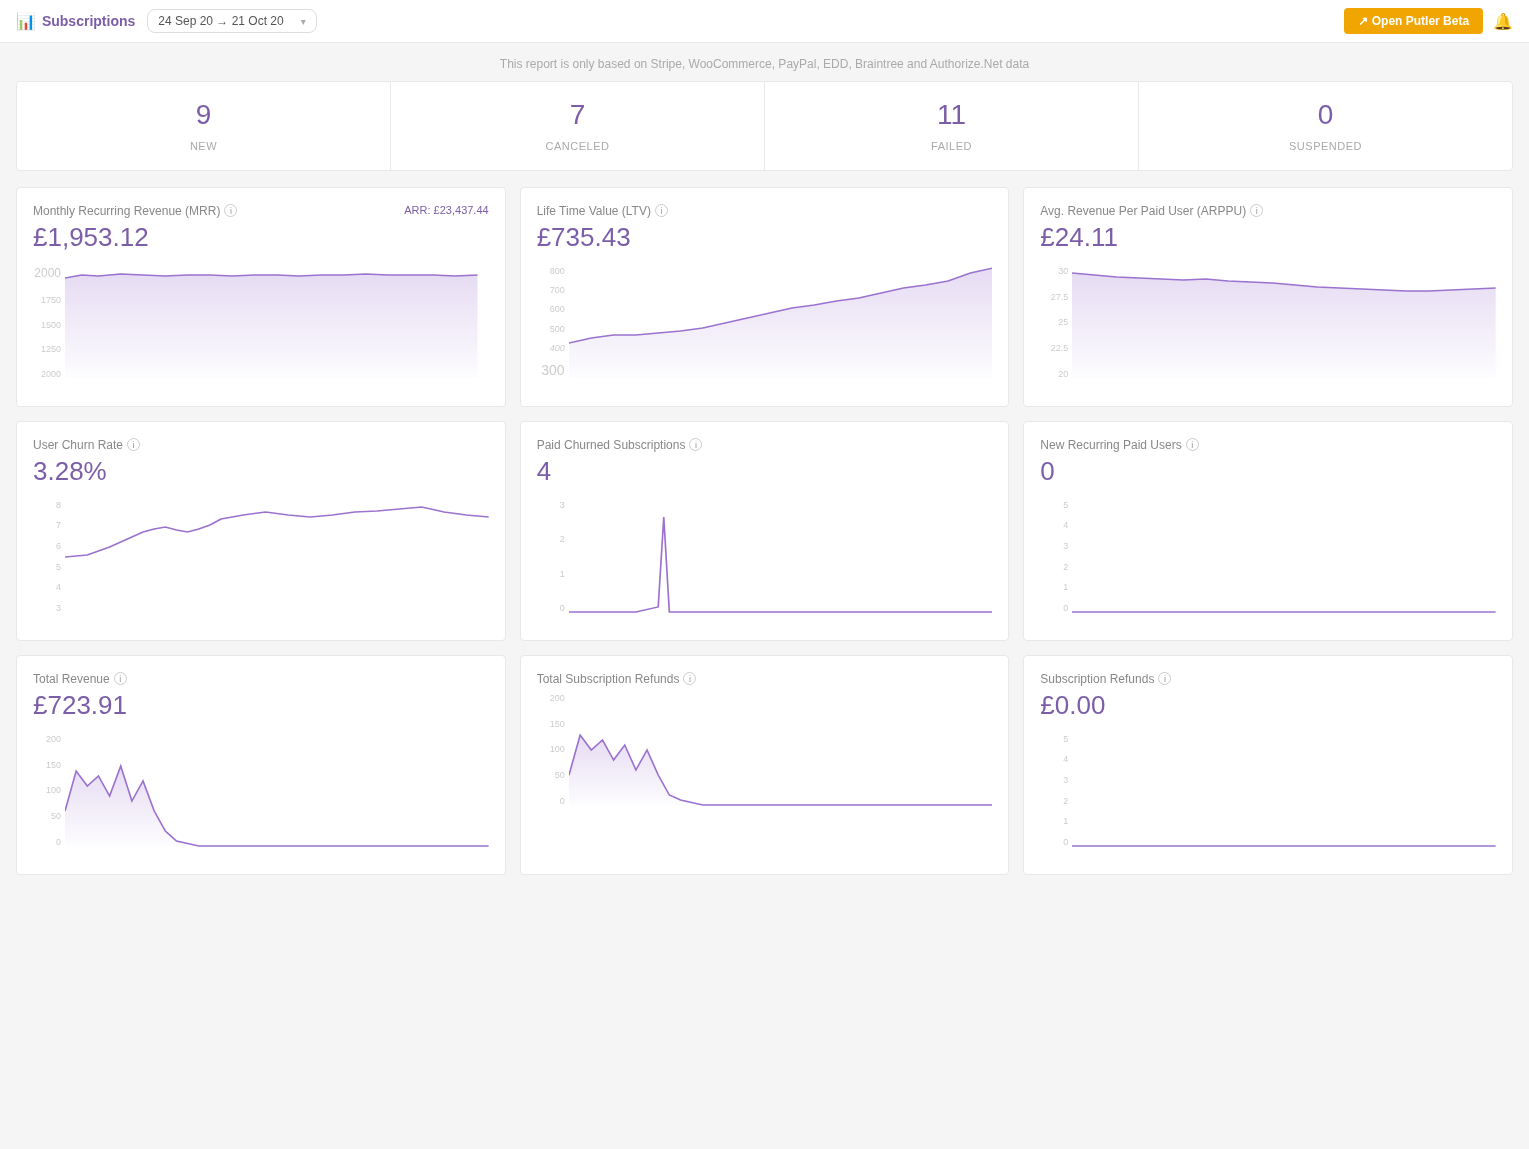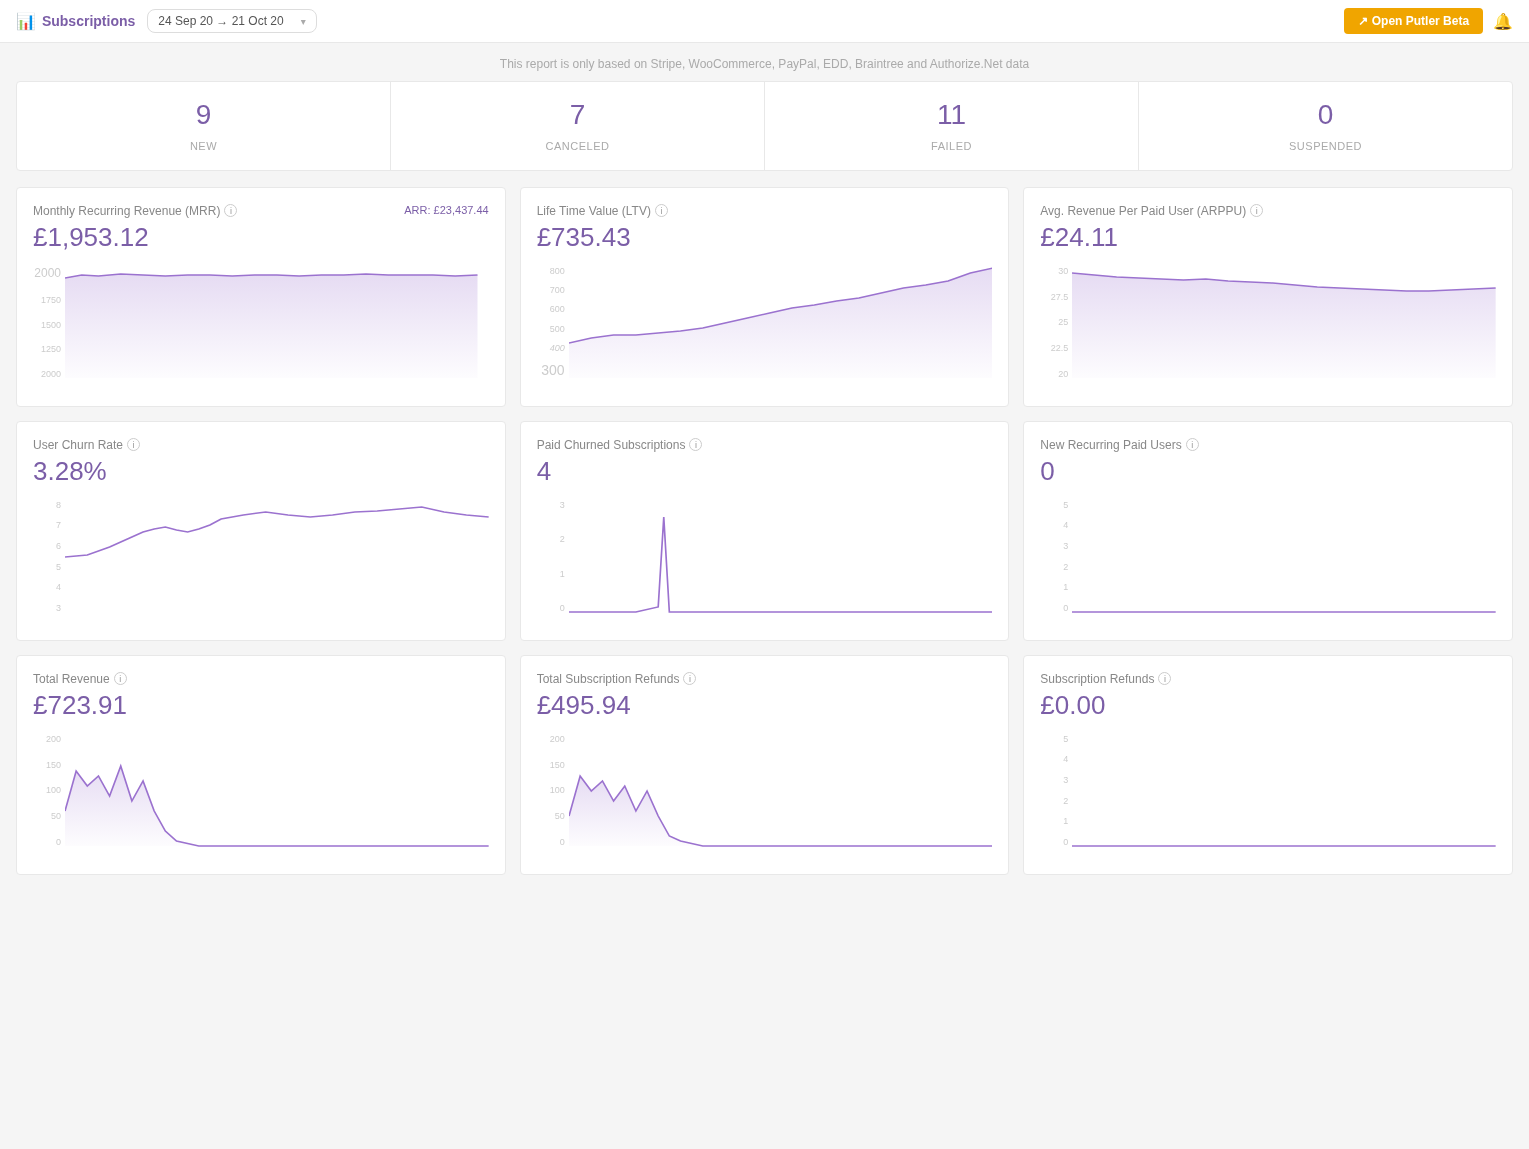--- a/index.html
+++ b/index.html
@@ -376,21 +376,20 @@
     </div>
   </div>
       <div class="card">
     <div class="card-header">
       <div class="card-title">
         <span>Total Subscription Refunds</span>
         <span class="info-icon">i</span>
       </div>
 
     </div>
-    <div class="card-value">£495.94</div>
     <div style="display:flex;gap:4px;">
       <div style="display:flex;flex-direction:column;justify-content:space-between;padding:2px 0;min-width:28px;text-align:right;">
         <div style="font-size:9px;color:#ccc;line-height:1.4;">200</div>
             <div style="font-size:9px;color:#ccc;line-height:1.4;">150</div>
             <div style="font-size:9px;color:#ccc;line-height:1.4;">100</div>
             <div style="font-size:9px;color:#ccc;line-height:1.4;">50</div>
             <div style="font-size:9px;color:#ccc;line-height:1.4;">0</div>
       </div>
       <div class="chart-area"><svg viewBox="0 0 380 120" preserveAspectRatio="none" xmlns="http://www.w3.org/2000/svg">
     <defs>

